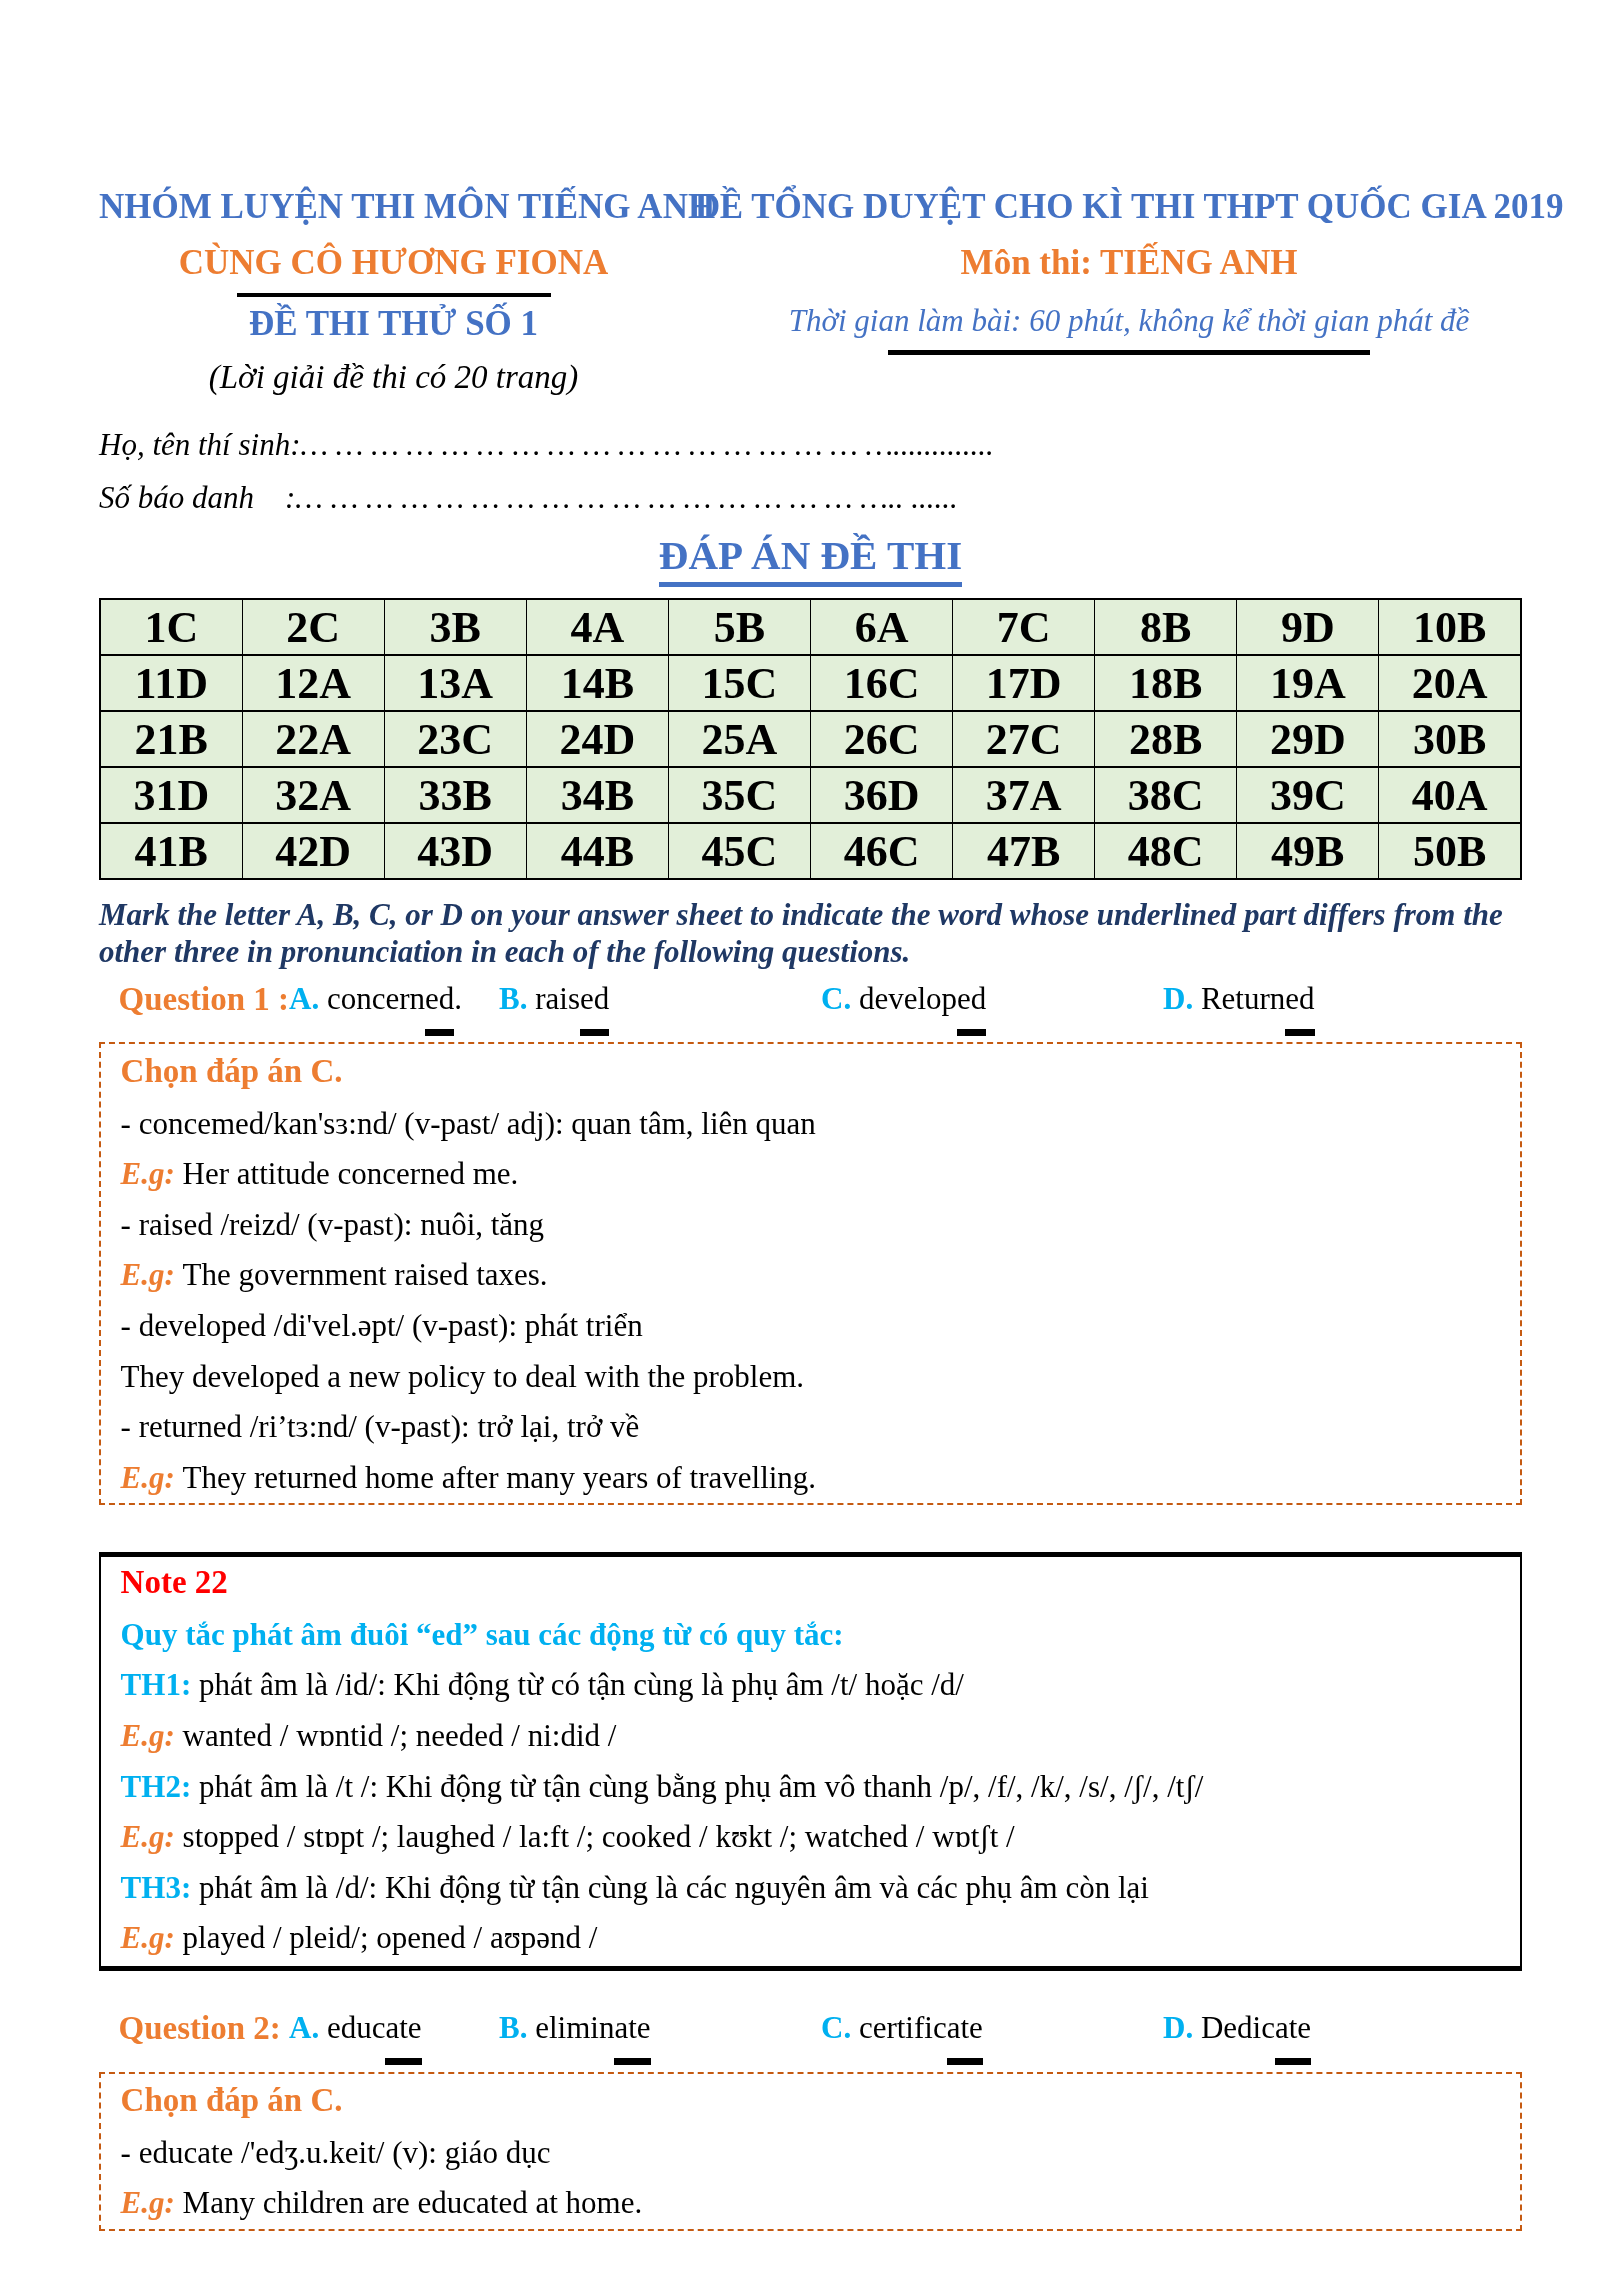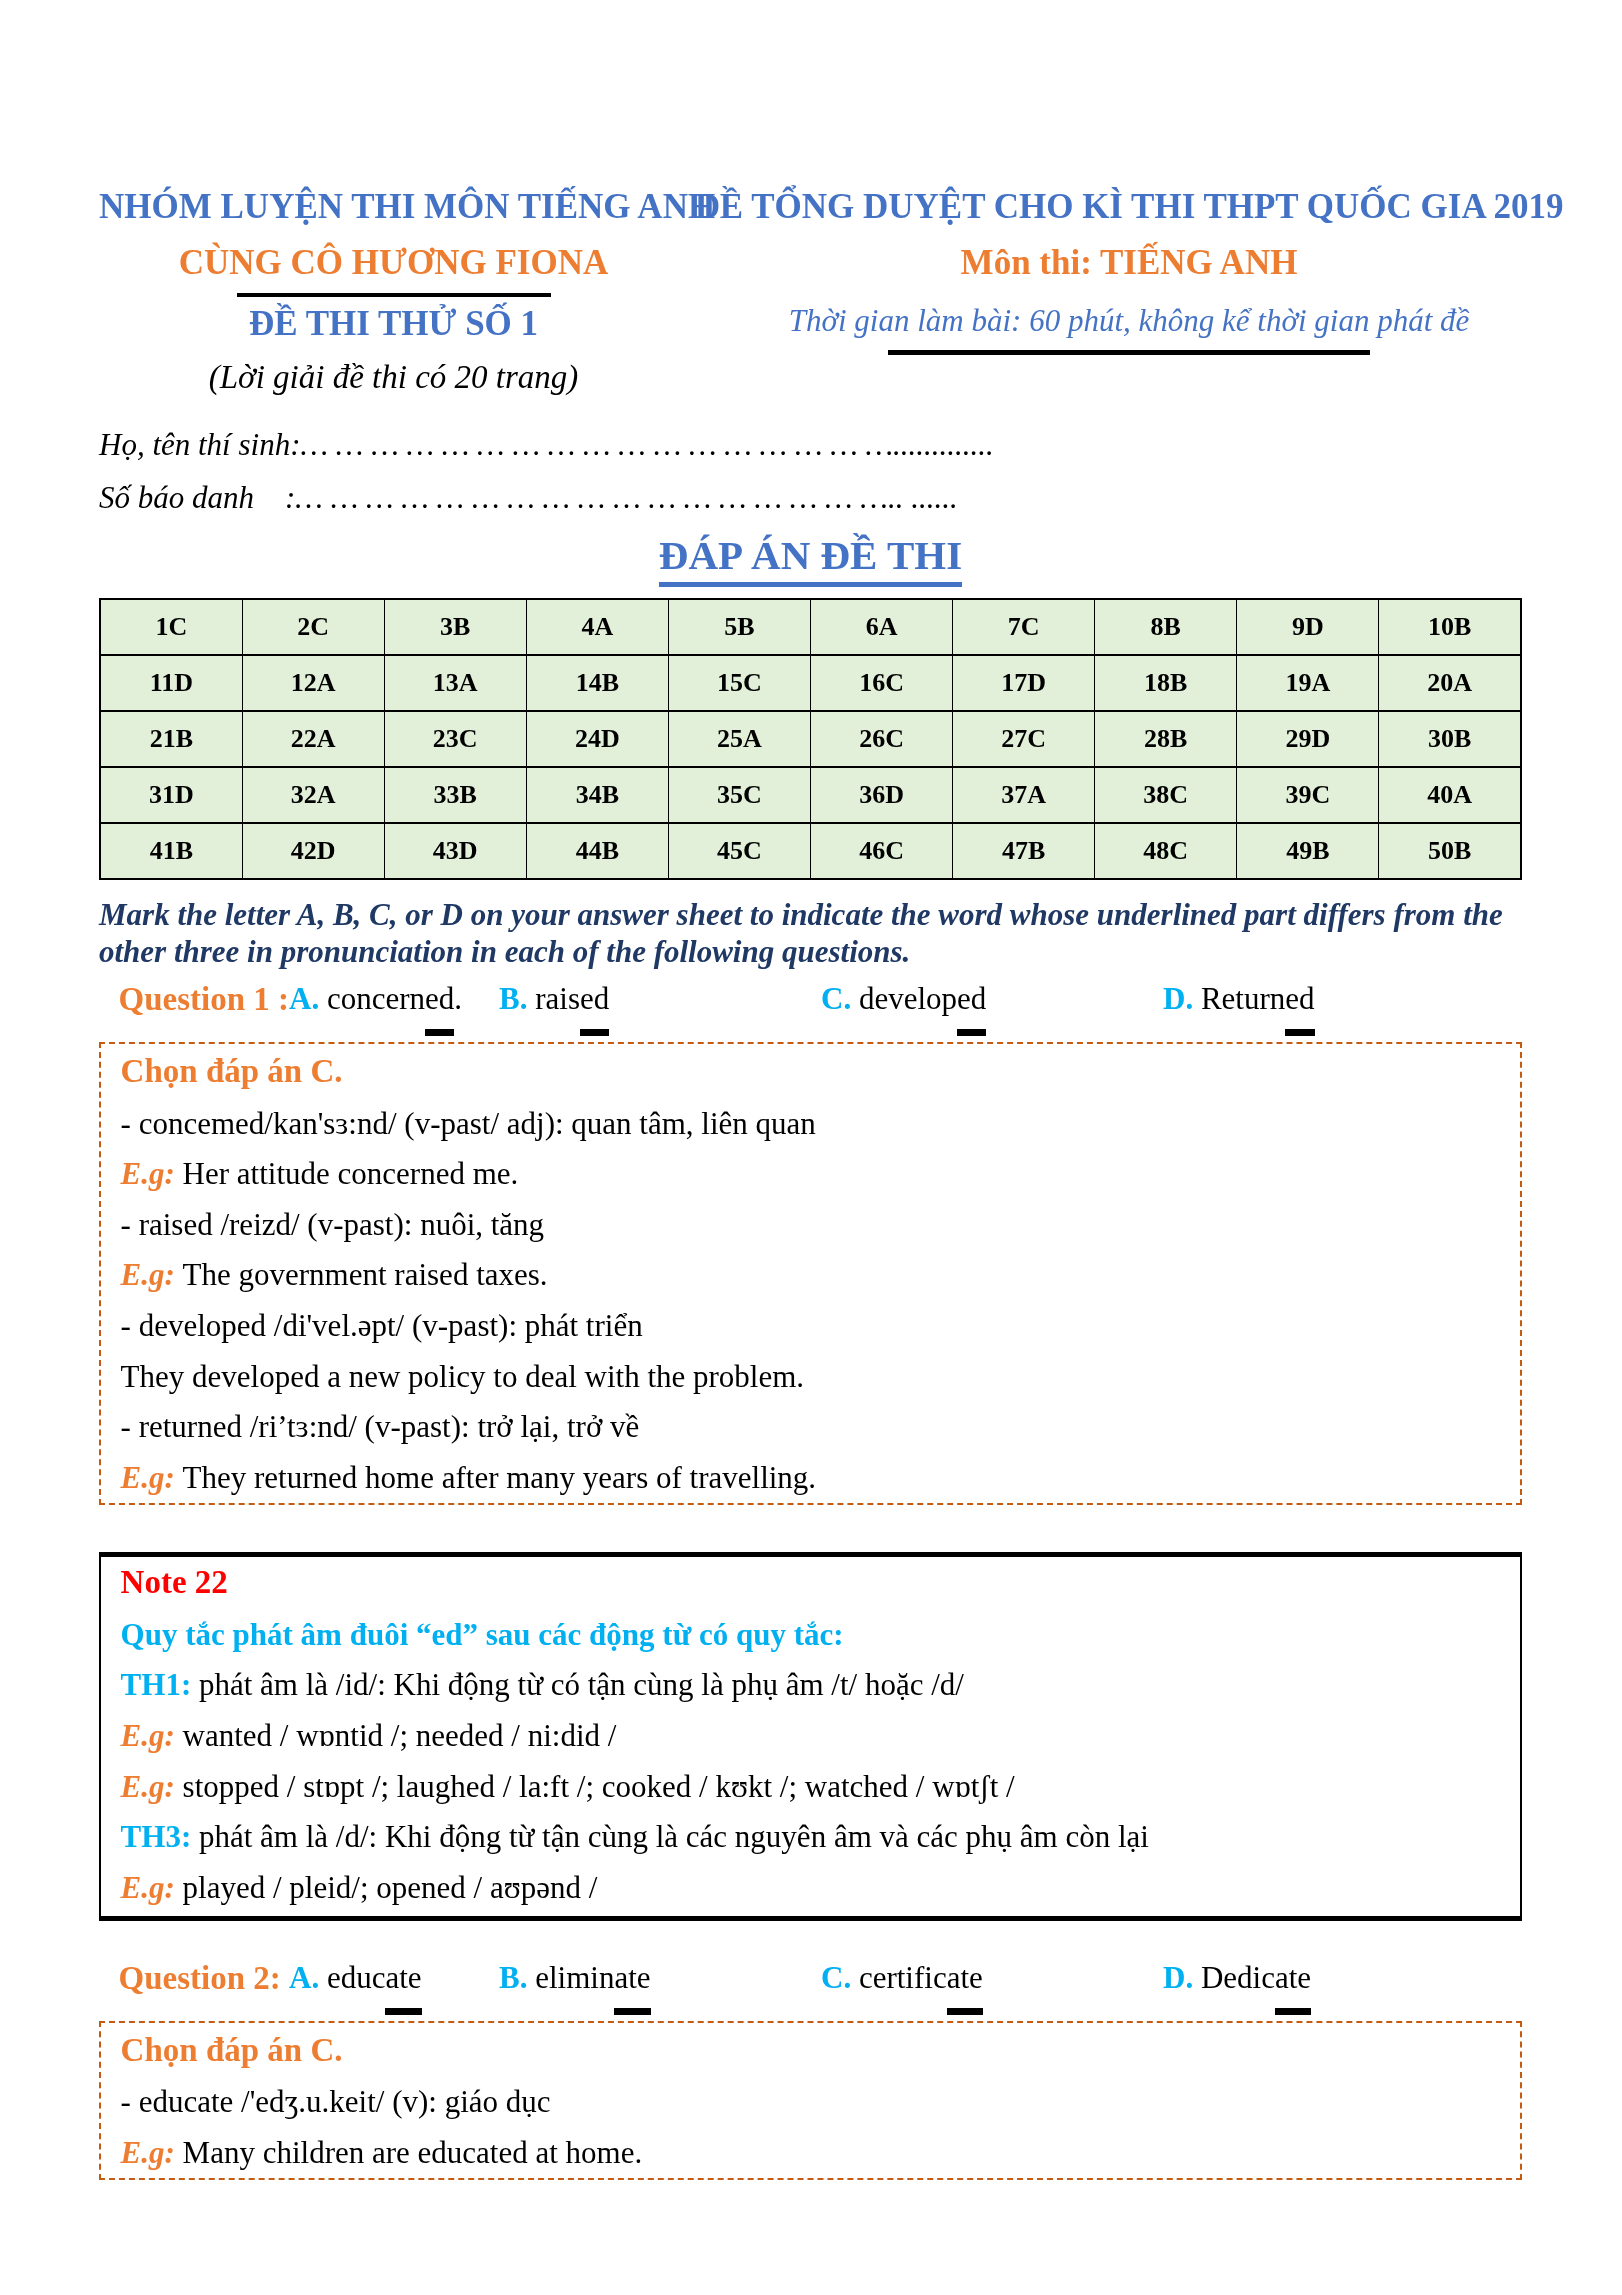--- a/index.html
+++ b/index.html
@@ -29,21 +29,21 @@
   .title-wrap{text-align:center;margin-top:9.2px;}
   .main-title{
     display:inline-block;color:#4472C4;font-weight:bold;font-size:41px;
     border-bottom:5.9px solid #4472C4;padding-bottom:3.3px;line-height:1.1;
   }
   table.answers{border-collapse:collapse;width:100%;margin-top:11.8px;border:2.6px solid #000;}
   table.answers td{
     border-left:1.3px solid #000;border-right:1.3px solid #000;
     border-top:2.6px solid #000;border-bottom:2.6px solid #000;
     background:#E2EFD9;text-align:center;vertical-align:middle;
-    font-weight:bold;font-size:26px;height:52px;width:10%;
+    font-weight:bold;font-size:44px;height:52px;width:10%;
   }
   
   .instruction{
     color:#1F3864;font-weight:bold;font-style:italic;font-size:31px;
     line-height:1.18;margin:17px 0 0;
   }
   .qrow{position:relative;height:43px;margin-top:10.5px;font-size:31px;white-space:nowrap;}
   .q-label{position:absolute;left:19.6px;color:#ED7D31;font-weight:bold;font-size:33px;}
   .opt{position:absolute;}
   .opt-a{left:190px;} .opt-b{left:400px;} .opt-c{left:722px;} .opt-d{left:1064px;}
@@ -186,20 +186,21 @@
       <p><span>- returned /ri’tɜ:nd/ (v-past): trở lại, trở về</span></p>
       <p><span class="eg-prefix">E.g: </span><span>They returned home after many years of travelling.</span></p>
     </div>
 
   <div class="note-box">
     <p class="note-title">Note 22</p>
     <div>
         <p class="cyan-line"><span>Quy tắc phát âm đuôi “ed” sau các động từ có quy tắc:</span></p>
         <p><span class="th-prefix">TH1: </span><span>phát âm là /id/: Khi động từ có tận cùng là phụ âm /t/ hoặc /d/</span></p>
         <p><span class="eg-prefix">E.g: </span><span>wanted / wɒntid /; needed / ni:did /</span></p>
+        <p><span class="th-prefix">TH2: </span><span>phát âm là /t /: Khi động từ tận cùng bằng phụ âm vô thanh /p/, /f/, /k/, /s/, /ʃ/, /tʃ/</span></p>
         <p><span class="eg-prefix">E.g: </span><span>stopped / stɒpt /; laughed / la:ft /; cooked / kʊkt /; watched / wɒtʃt /</span></p>
         <p><span class="th-prefix">TH3: </span><span>phát âm là /d/: Khi động từ tận cùng là các nguyên âm và các phụ âm còn lại</span></p>
         <p><span class="eg-prefix">E.g: </span><span>played / pleid/; opened / aʊpənd /</span></p>
       </div>
   </div>
 
   <div class="qrow q2">
     <span class="q-label"><span class="ql">Question 2: </span></span>
     <span class="opt opt-a"><span class="letter">A.</span> <span class="pre">educ</span><span class="uline">ate</span><span class="post"></span></span>
     <span class="opt opt-b"><span class="letter">B.</span> <span class="pre">elimin</span><span class="uline">ate</span><span class="post"></span></span>

